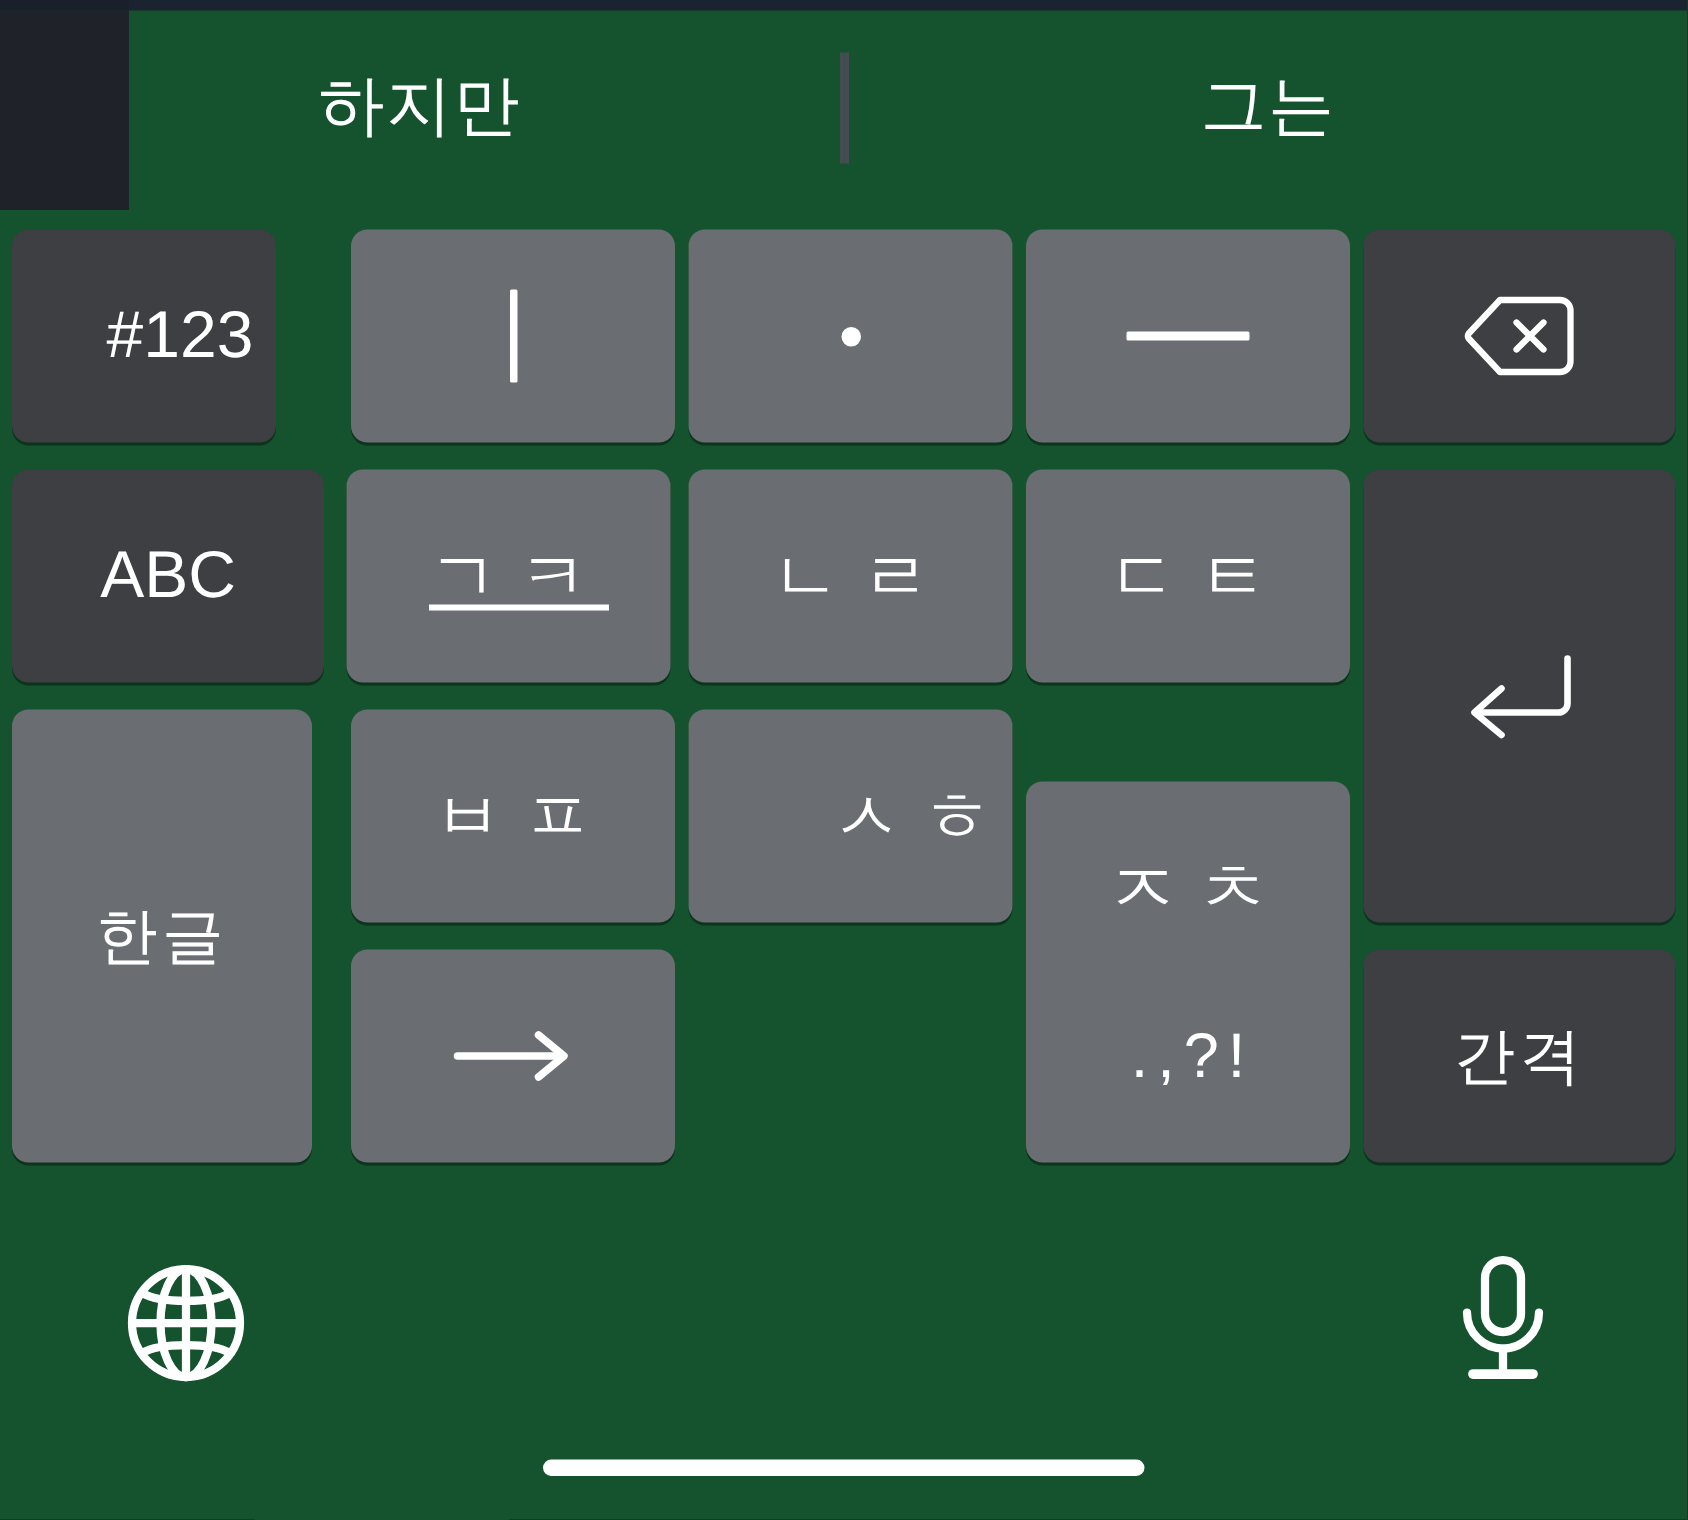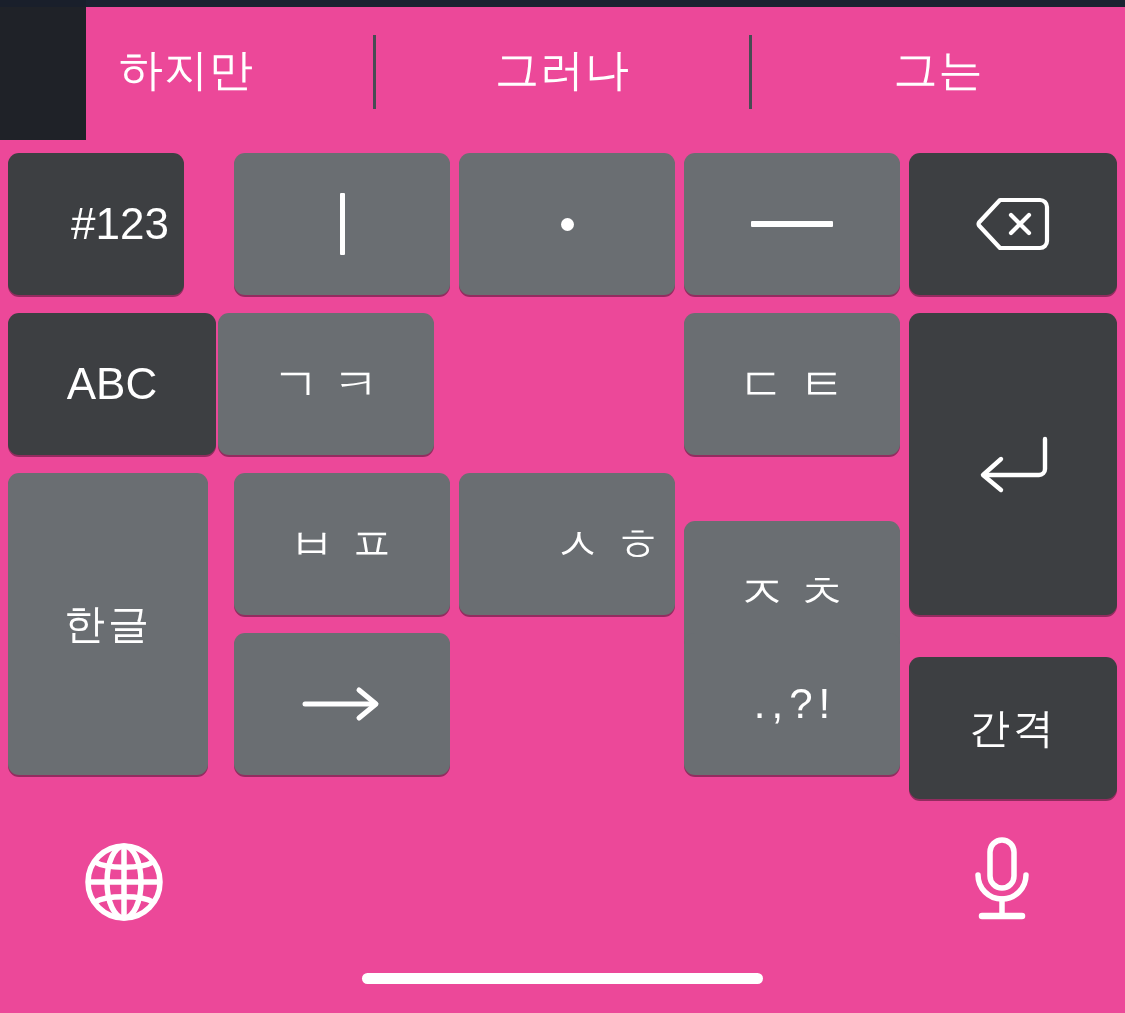--- a/index.html
+++ b/index.html
@@ -2,21 +2,21 @@
 <html><head>
 <meta charset="utf-8">
 <style>
   * { margin:0; padding:0; box-sizing:border-box; }
   html, body {
     width:1125px; height:1013px;
     background:#212429;
     font-family:"Liberation Sans", sans-serif;
     overflow:hidden;
   }
-  #app { position:relative; width:1125px; height:1013px; background:#ec4899; }
+  #app { position:relative; width:1125px; height:1013px; background:#14532d; }
 
   
   .top-strip {
     position:absolute; left:0; top:0; width:1125px; height:7px;
     background:#1b2230;
   }
   .top-strip .left-seg {
     position:absolute; left:0; top:0; width:86px; height:7px;
     background:#191f2b;
   }
@@ -96,23 +96,20 @@
 
   <div class="top-strip">
     <div class="left-seg"></div>
   </div>
 
   <div class="suggestion-bar">
     <div class="sugg">
       <span>하지만</span>
     </div>
     <div class="sugg-div"></div>
-    <div class="sugg">
-      <span>그러나</span>
-    </div>
     <div class="sugg-div"></div>
     <div class="sugg">
       <span>그는</span>
     </div>
   </div>
 
   <div class="keyboard">
 
     <div class="key mod" style="left:0px;   top:0px;   width:176px; height:142px;padding-left:48px;">
       <span class="lbl num">#123</span>
@@ -136,24 +133,27 @@
           <path d="M24 4 H64 a7 7 0 0 1 7 7 V45 a7 7 0 0 1 -7 7 H24 L3 29.5 a3 3 0 0 1 0 -3 Z" fill="none" stroke="#ffffff" stroke-width="4.2" stroke-linejoin="round"></path>
           <path d="M35 19 L53 37 M53 19 L35 37" stroke="#ffffff" stroke-width="4.2" stroke-linecap="round"></path>
         </svg>
       </span>
     </div>
 
     <div class="key mod" style="left:0px;   top:160px; width:208px; height:142px;">
       <span class="lbl num">ABC</span>
     </div>
 
-    <div class="key letter" style="left:210px; top:160px; width:216px; height:142px;">
+    <div class="key letter" style="left:223px; top:160px; width:216px; height:142px;text-decoration:underline;">
       <span class="lbl jamo">ㄱㅋ</span>
     </div>
 
+    <div class="key letter" style="left:451px; top:160px; width:216px; height:142px;">
+      <span class="lbl jamo">ㄴㄹ</span>
+    </div>
 
     <div class="key letter" style="left:676px; top:160px; width:216px; height:142px;">
       <span class="lbl jamo">ㄷㅌ</span>
     </div>
 
     <div class="key mod" style="left:901px; top:160px; width:208px; height:302px;">
       <span>
         <svg class="icon-svg" width="80" height="62" viewBox="0 0 80 62">
           <path d="M72 6 V36 a6 6 0 0 1 -6 6 H12" fill="none" stroke="#ffffff" stroke-width="4.4" stroke-linecap="round" stroke-linejoin="round"></path>
           <path d="M28 26 L10 42 L28 57" fill="none" stroke="#ffffff" stroke-width="4.4" stroke-linecap="round" stroke-linejoin="round"></path>
@@ -184,21 +184,21 @@
           <path d="M60 6 L77 20 L60 34" fill="none" stroke="#ffffff" stroke-width="5" stroke-linecap="round" stroke-linejoin="round"></path>
         </svg>
       </span>
     </div>
 
 
     <div class="key letter" style="left:676px; top:480px; width:216px; height:142px;">
       <span class="lbl punc">.,?!</span>
     </div>
 
-    <div class="key mod" style="left:901px; top:504px; width:208px; height:142px;">
+    <div class="key mod" style="left:901px; top:480px; width:208px; height:142px;">
       <span class="lbl ko">간격</span>
     </div>
 
   </div>
 
   <div class="bottom-bar">
 
     <div class="bottom-btn" id="globe-btn">
       <span>
         <svg class="icon-svg" width="82" height="82" viewBox="0 0 82 82">

